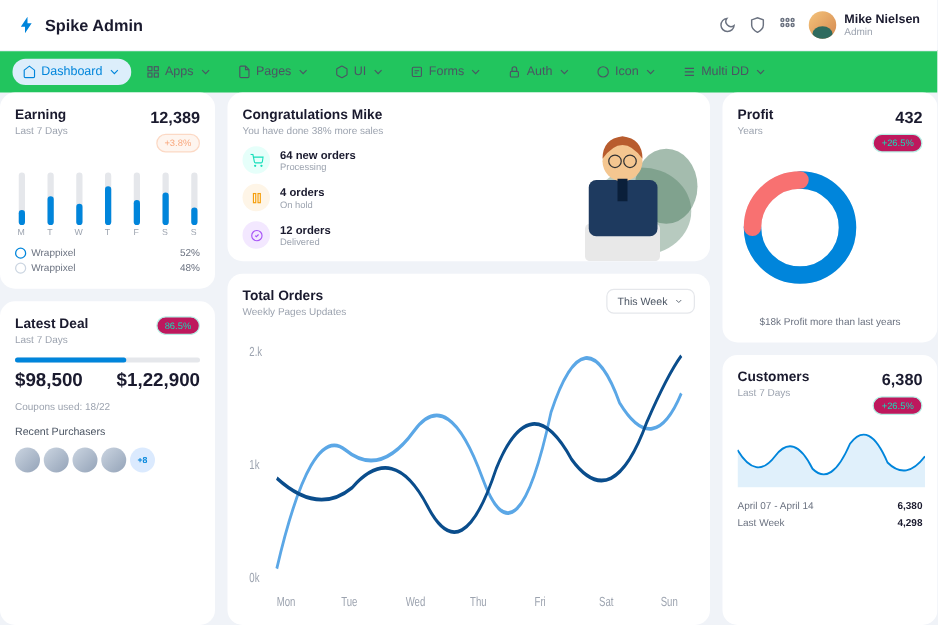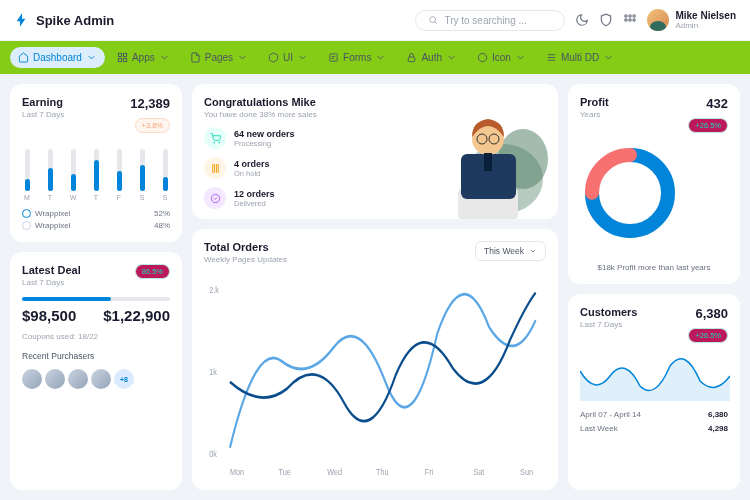--- a/index.html
+++ b/index.html
@@ -8,26 +8,26 @@
 .logo{display:flex;align-items:center;gap:6px;font-weight:700;font-size:13px;color:#1a1a2e}
 .logo-icon{width:16px;height:16px;color:#0085db}
 .spacer{flex:1}
 .search{display:flex;align-items:center;gap:6px;background:#fff;border:1px solid #e5e7eb;border-radius:16px;padding:4px 12px;font-size:10px;color:#9ca3af;width:150px}
 .topicon{width:14px;height:14px;color:#6b7280;cursor:pointer}
 .user{display:flex;align-items:center;gap:6px}
 .avatar{width:22px;height:22px;border-radius:50%;background:linear-gradient(135deg,#f4c37a,#d48850);position:relative;overflow:hidden}
 .avatar::after{content:'';position:absolute;bottom:-2px;left:3px;width:16px;height:12px;background:#2f6b5e;border-radius:50% 50% 0 0}
 .uname{font-size:10px;font-weight:600;color:#1a1a2e}
 .urole{font-size:8px;color:#9ca3af}
-.tabbar{background:#84cc16;height:34px;display:flex;align-items:center;padding:0 10px;gap:4px;border-top:1px solid #f0f3f8}
+.tabbar{background:#22c55e;height:34px;display:flex;align-items:center;padding:0 10px;gap:4px;border-top:1px solid #f0f3f8}
 .tab{display:flex;align-items:center;gap:4px;font-size:10px;color:#4b5563;padding:5px 8px;border-radius:14px;cursor:pointer}
 .tab.active{background:#dceefb;color:#0085db}
 .tab svg{width:11px;height:11px}
 .chev{width:8px;height:8px}
-.grid{padding:10px;display:grid;grid-template-columns:172px 1fr 172px;gap:10px;height:calc(500px - 74px)}
+.grid{display:grid;grid-template-columns:172px 1fr 172px;gap:10px;height:calc(500px - 74px)}
 .col{display:flex;flex-direction:column;gap:10px}
 .card{background:#fff;border-radius:12px;padding:12px}
 .row{display:flex;justify-content:space-between;align-items:flex-start}
 .ctitle{font-size:11px;font-weight:600;color:#1a1a2e}
 .csub{font-size:8px;color:#9ca3af;margin-top:2px}
 .bignum{font-size:13px;font-weight:700;color:#1a1a2e;text-align:right}
 .badge{display:inline-block;font-size:7.5px;padding:2px 6px;border-radius:9px;border:1px solid}
 .badge.peach{color:#f8a67b;border-color:#fcd9c5;background:#fef5ef}
 .badge.green{color:#13deb9;border-color:#b6f0e5;background:#be185d}
 .bars{display:flex;justify-content:space-between;align-items:flex-end;height:58px;margin-top:10px}
@@ -70,27 +70,20 @@
 <body>
 
 <div class="topbar">
   <div class="logo">
     <svg class="logo-icon" viewBox="0 0 24 24" fill="currentColor">
         <path d="M12 2L4 14h5v8l8-12h-5V2z"></path>
       </svg>
     <span>Spike Admin</span>
   </div>
   <div class="spacer"></div>
-  <div class="search">
-    <svg width="10" height="10" viewBox="0 0 24 24" fill="none" stroke="currentColor" stroke-width="2">
-        <circle cx="11" cy="11" r="7"></circle>
-        <path d="M21 21l-5-5"></path>
-      </svg>
-    <span>Try to searching ...</span>
-  </div>
   <svg class="topicon" viewBox="0 0 24 24" fill="none" stroke="currentColor" stroke-width="2">
       <path d="M21 12.79A9 9 0 1111.21 3a7 7 0 009.79 9.79z"></path>
     </svg>
   <svg class="topicon" viewBox="0 0 24 24" fill="none" stroke="currentColor" stroke-width="2">
       <path d="M12 22s8-4 8-10V5l-8-3-8 3v7c0 6 8 10 8 10z"></path>
     </svg>
   <svg class="topicon" viewBox="0 0 24 24" fill="none" stroke="currentColor" stroke-width="2">
       <circle cx="5" cy="5" r="2"></circle>
       <circle cx="12" cy="5" r="2"></circle>
       <circle cx="19" cy="5" r="2"></circle>

